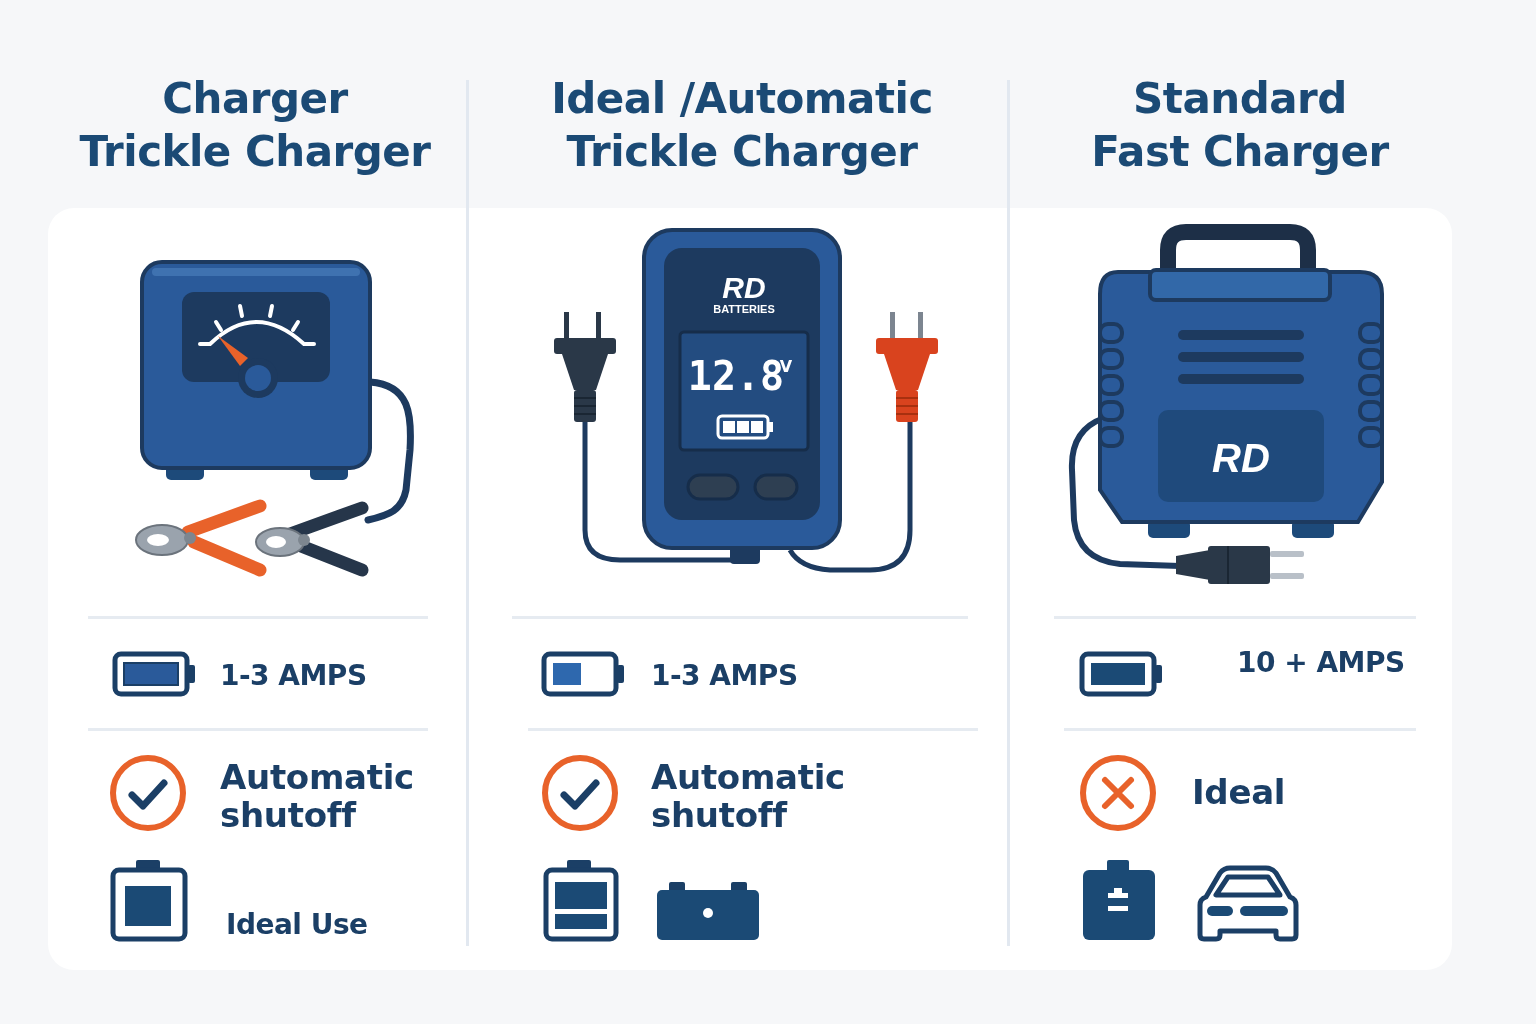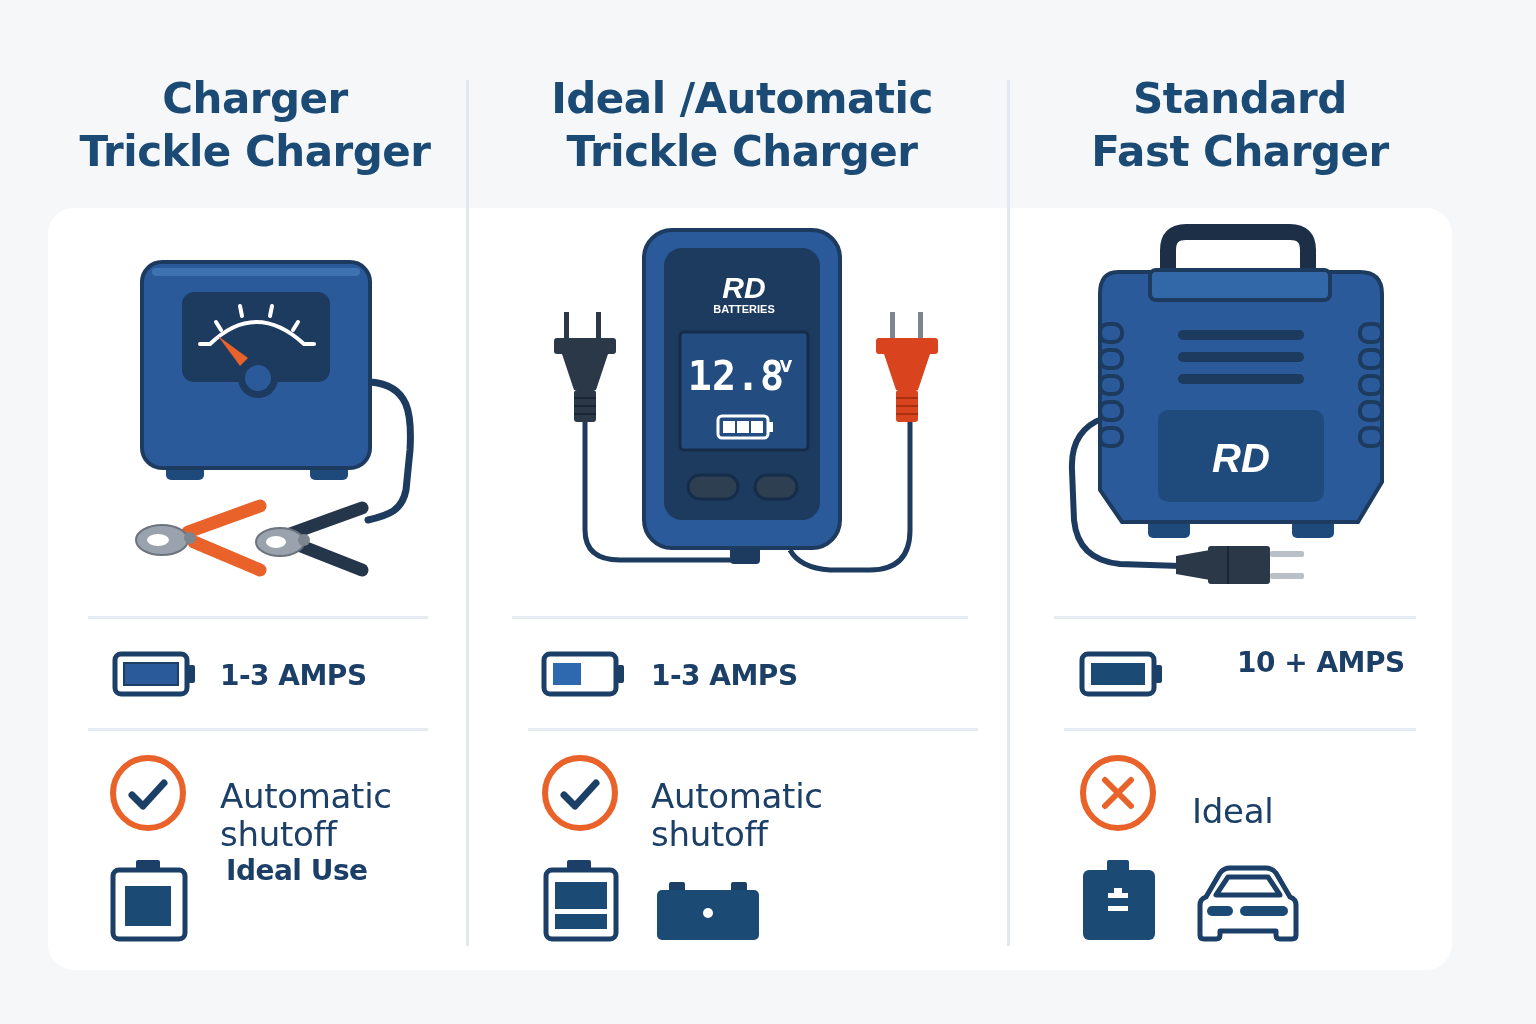--- a/index.html
+++ b/index.html
@@ -21,22 +21,22 @@
     font-size: 42px; line-height: 53px; color: #1b4a75; letter-spacing: -0.5px;
   }
   .hr {
     position: absolute; height: 3px; background: #e6ebf1;
   }
   .spec {
     position: absolute; font-weight: bold; font-size: 28px; color: #1b3f66;
     line-height: 40px; letter-spacing: -0.5px;
   }
   .feat {
-    position: absolute; font-weight: normal; font-size: 34px; color: #1b3f66;
-    line-height: 40px; letter-spacing: -0.3px; margin-top: 19px;
+    position: absolute; font-weight: bold; font-size: 34px; color: #1b3f66;
+    line-height: 40px; letter-spacing: -0.3px;
   }
   .abs { position: absolute; }
   svg { display: block; }
 </style>
 </head>
 <body>
 
 <div class="card"></div>
 
 <div class="vdivider" style="left:466px"></div>
@@ -107,21 +107,21 @@
   <div style="margin-top:-2px">shutoff</div>
 </div>
 
 <div class="abs" style="left:110px; top:858px;">
   <svg width="78" height="84" viewBox="0 0 78 84">
     <rect x="26" y="2" width="24" height="12" rx="2" fill="#1b3f66"></rect>
     <rect x="3" y="12" width="72" height="69" rx="6" fill="#fff" stroke="#1b3f66" stroke-width="5"></rect>
     <rect x="15" y="28" width="46" height="40" fill="#1b4a75"></rect>
   </svg>
 </div>
-<div class="spec" style="left:226px; top:851px;text-align:center;">Ideal Use</div>
+<div class="spec" style="left:226px; top:905px;text-align:center;">Ideal Use</div>
 
 <div class="title" style="left:500px; top:72px; width:484px;">
   <div>Ideal /Automatic</div>
   <div>Trickle Charger</div>
 </div>
 
 <div class="abs" style="left:540px; top:220px;">
   <svg width="420" height="370" viewBox="0 0 420 370">
 
     <path d="M45 200 L45 310 Q 45 340 80 340 L 200 340" fill="none" stroke="#1d3a5f" stroke-width="5"></path>

